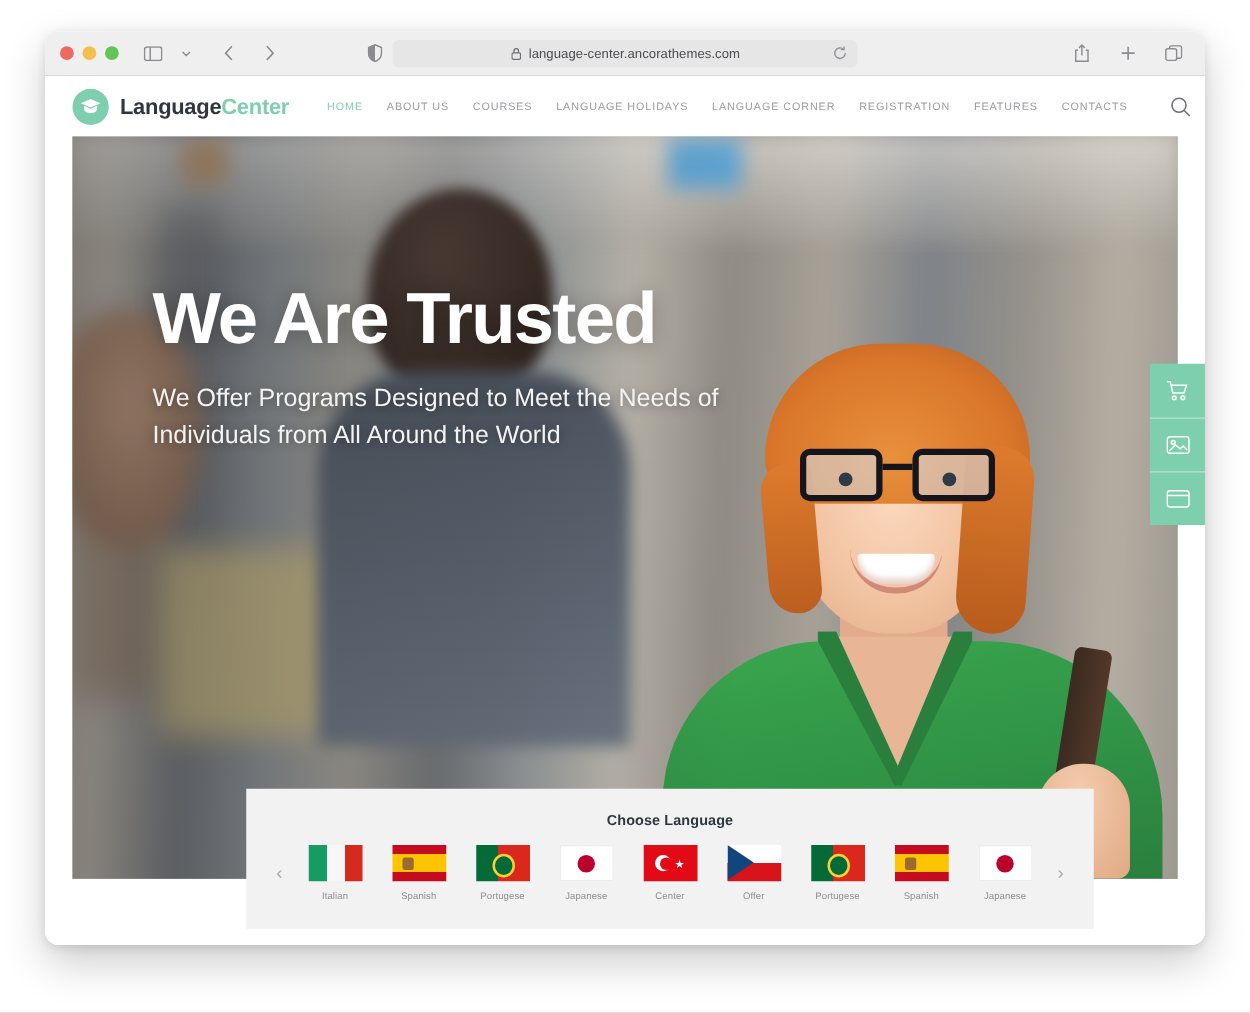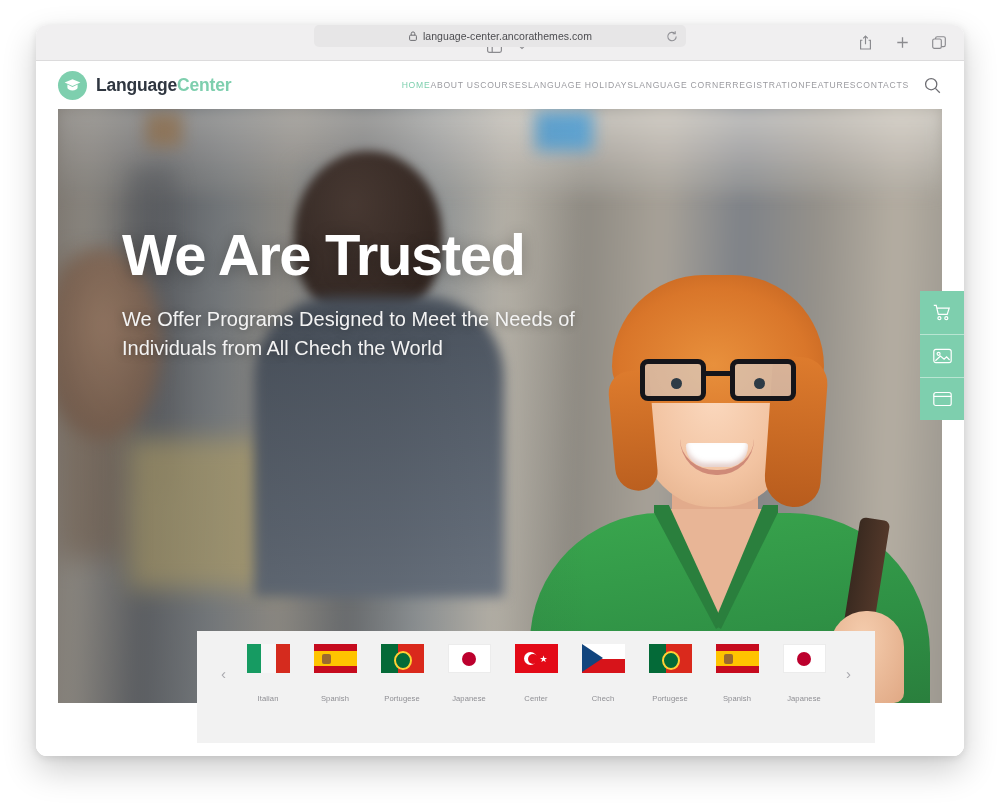--- a/index.html
+++ b/index.html
@@ -22,21 +22,20 @@
   }
 
   .chrome-bar {
     position: relative;
     height: 36px;
     background: #f0eff0;
     border-bottom: 1px solid #dcdbdc;
     display: flex;
     align-items: center;
     padding: 0 12px;
-    flex-direction: column;
   }
 
   .traffic-lights { display: flex; gap: 7px; align-items: center; }
   .tl { width: 11px; height: 11px; border-radius: 50%; }
   .tl-red { background: #ec6a5f; }
   .tl-yellow { background: #f3bf4f; }
   .tl-green { background: #61c554; }
 
   .chrome-group { display: flex; align-items: center; gap: 5px; margin-left: 16px; }
   .chrome-icon {
@@ -68,37 +67,37 @@
     position: absolute; right: 14px; top: 50%; transform: translateY(-50%);
     display: flex; align-items: center; gap: 15px; color: #8b8b8f;
   }
 
   
   .site { position: relative; width: 100%; height: 695px; background: #fff; overflow: hidden; }
 
   .site-header {
     position: relative; height: 48px;
     display: flex; align-items: center;
-    padding: 0 23px 0 22px;
+    padding: 0 11px 0 22px;
     background: #fff;
     z-index: 5;
   }
   .logo { display: flex; align-items: center; gap: 9px; }
   .logo-mark {
     width: 29px; height: 29px; border-radius: 50%;
     background: #7ecfae;
     display: flex; align-items: center; justify-content: center;
   }
   .logo-text { font-size: 17.5px; font-weight: 700; letter-spacing: -0.2px; white-space: nowrap; }
   .logo-text .lt-dark { color: #2f3640; }
   .logo-text .lt-accent { color: #7ecfae; }
 
   .main-nav {
     margin-left: auto;
-    display: flex; align-items: center; 
+    display: flex; align-items: center; gap: 19px;
   }
   .nav-item {
     font-size: 8.6px; letter-spacing: 0.75px;
     color: #9b9ba0; white-space: nowrap;
     text-transform: uppercase;
   }
   .nav-item.active { color: #7ecfae; }
   .search-btn { margin-left: 15px; color: #6e6e73; display:flex; }
 
   
@@ -312,21 +311,21 @@
   .lang-row {
     display: flex; align-items: center; justify-content: center;
     gap: 0; margin-top: 13px; padding: 0 12px;
   }
   .lang-arrow {
     width: 22px; color: #a9a9ae; font-size: 15px;
     display: flex; align-items: center; justify-content: center;
     cursor: pointer; user-select: none;
   }
   .lang-item {
-    width: 67px; display: flex; flex-direction: column; align-items: center; gap: 21px;
+    width: 67px; display: flex; flex-direction: column; align-items: center; gap: 7px;
     cursor: pointer;
   }
   .flag { width: 43px; height: 29px; position: relative; overflow: hidden; }
   .flag-label { font-size: 7.6px; color: #8e8e93; letter-spacing: 0.1px; }
 
   
   .f-italy { background: linear-gradient(90deg, #169b62 0 33.33%, #f7f7f7 33.33% 66.66%, #d52b1e 66.66% 100%); }
   .f-spain { background: linear-gradient(180deg, #c60b1e 0 25%, #ffc400 25% 75%, #c60b1e 75% 100%); }
   .f-spain::after {
     content:""; position:absolute; left: 8px; top: 10px; width: 9px; height: 10px;
@@ -529,21 +528,21 @@
         </div>
       </div>
       <div class="hero-vignette"></div>
 
       <div class="hero-copy">
         <h1 class="hero-title">
           <span>We Are Trusted</span><br>
         </h1>
         <p class="hero-sub">
           <span>We Offer Programs Designed to Meet the Needs of</span><br>
-          <span>Individuals from All Chech the World</span>
+          <span>Individuals from All Around the World</span>
         </p>
       </div>
 
       <div class="hero-dots">
         <span class="dot"></span>
         <span class="dot active"></span>
         <span class="dot"></span>
       </div>
     </div>
 
@@ -564,20 +563,21 @@
       </div>
       <div class="float-btn">
         <svg width="19" height="16" viewBox="0 0 19 16" fill="none" stroke="currentColor" stroke-width="1.2">
           <rect x="0.8" y="1.5" width="17.4" height="13" rx="2.1"></rect>
           <line x1="0.8" y1="5.4" x2="18.2" y2="5.4"></line>
         </svg>
       </div>
     </div>
 
     <div class="lang-panel">
+      <div class="lang-title">Choose Language</div>
       <div class="lang-row">
 
         <span class="lang-arrow">‹</span>
 
         <div class="lang-item">
           <span class="flag f-italy"></span>
           <span class="flag-label">Italian</span>
         </div>
 
         <div class="lang-item">
@@ -599,21 +599,21 @@
           <span class="flag f-turkey">
             <span class="cres-o"></span>
               <span class="cres-i"></span>
               <span class="star"></span>
           </span>
           <span class="flag-label">Center</span>
         </div>
 
         <div class="lang-item">
           <span class="flag f-czech"></span>
-          <span class="flag-label">Chech</span>
+          <span class="flag-label">Offer</span>
         </div>
 
         <div class="lang-item">
           <span class="flag f-portugal"></span>
           <span class="flag-label">Portugese</span>
         </div>
 
         <div class="lang-item">
           <span class="flag f-spain"></span>
           <span class="flag-label">Spanish</span>

